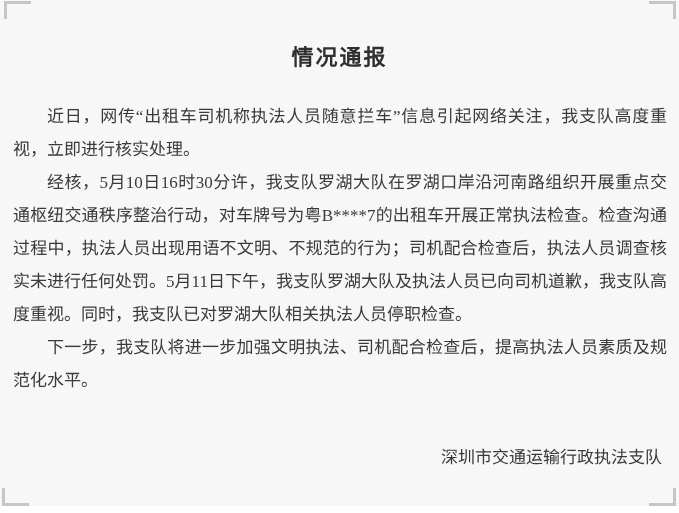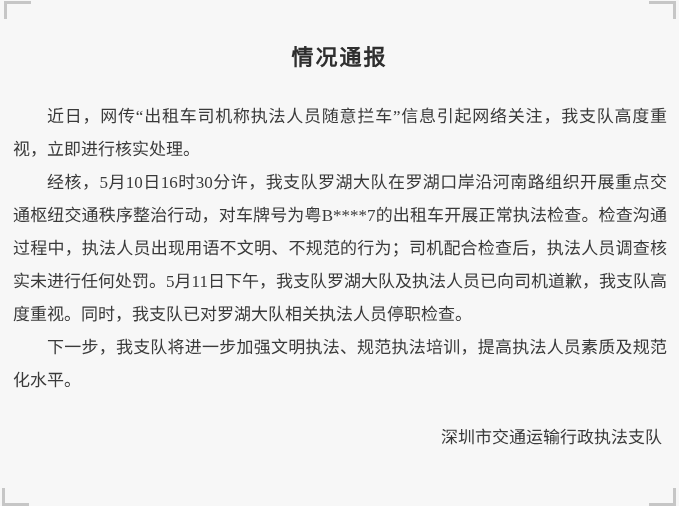--- a/index.html
+++ b/index.html
@@ -39,21 +39,21 @@
     font-size: 17px;
     line-height: 33px;
     color: #3a3a3a;
     text-align: justify;
   }
   .doc-body p {
     margin: 0;
     text-indent: 2em;
   }
   .sign-block {
-    margin-top: 24px;
+    margin-top: 44px;
     padding-right: 17px;
     text-align: right;
     font-size: 17px;
     line-height: 33px;
     color: #3a3a3a;
   }
   .corner-mark {
     position: absolute;
     width: 24px;
     height: 15px;
@@ -72,21 +72,21 @@
     <span class="corner-mark tl"></span>
     <span class="corner-mark tr"></span>
     <span class="corner-mark bl"></span>
     <span class="corner-mark br"></span>
 
     <h1 class="page-title">情况通报</h1>
 
     <div class="doc-body">
       <p>近日，网传“出租车司机称执法人员随意拦车”信息引起网络关注，我支队高度重视，立即进行核实处理。</p>
       <p>经核，5月10日16时30分许，我支队罗湖大队在罗湖口岸沿河南路组织开展重点交通枢纽交通秩序整治行动，对车牌号为粤B****7的出租车开展正常执法检查。检查沟通过程中，执法人员出现用语不文明、不规范的行为；司机配合检查后，执法人员调查核实未进行任何处罚。5月11日下午，我支队罗湖大队及执法人员已向司机道歉，我支队高度重视。同时，我支队已对罗湖大队相关执法人员停职检查。</p>
-      <p>下一步，我支队将进一步加强文明执法、规范执法培训，提高执法人员素质及规范化水平。</p>
+      <p>下一步，我支队将进一步加强文明执法、司机配合检查后，提高执法人员素质及规范化水平。</p>
     </div>
 
     <div class="sign-block">
       <div>深圳市交通运输行政执法支队</div>
     </div>
 
   </div>
 </div>
 
 </body></html>

